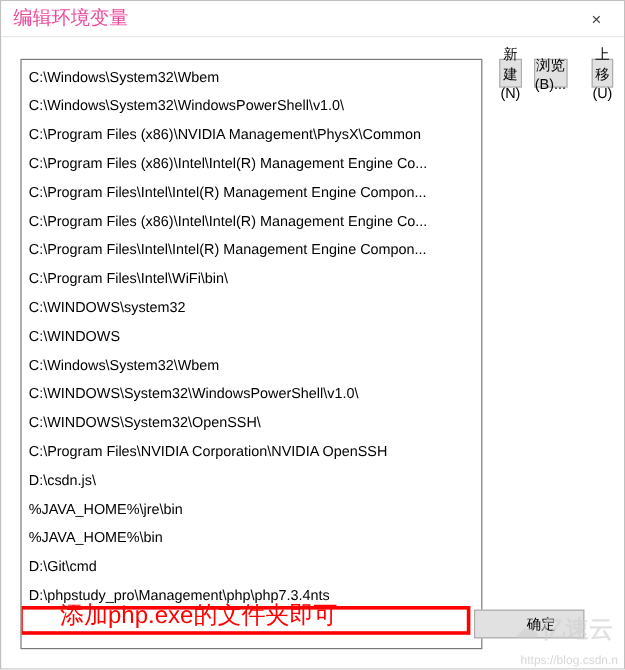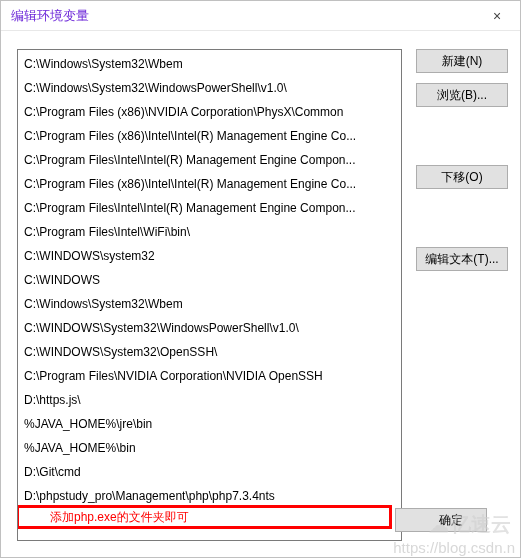--- a/index.html
+++ b/index.html
@@ -22,21 +22,21 @@
   }
   .titlebar {
     height: 30px;
     display: flex;
     align-items: center;
     justify-content: space-between;
     padding: 0 8px 0 10px;
     background: #ffffff;
     border-bottom: 1px solid #e8e8e8;
   }
-  .titlebar-title { font-size: 13px; color: #6d28d9; }
+  .titlebar-title { font-size: 16px; color: #ec4899; }
   .close-btn {
     width: 30px; height: 24px;
     display: flex; align-items: center; justify-content: center;
     font-size: 14px; color: #444;
   }
   .content {
     flex: 1;
     display: flex;
     padding: 18px 12px 16px 16px;
     gap: 14px;
@@ -59,21 +59,21 @@
     line-height: 1.5;
   }
   .highlight-box {
     position: absolute;
     border: 3px solid #ff0000;
     pointer-events: none;
   }
   .button-col {
     width: 92px;
     display: flex;
-    flex-direction: column;
+    flex-direction: row;
     gap: 10px;
   }
   .btn {
     height: 24px;
     border: 1px solid #adadad;
     background: #e1e1e1;
     font-size: 12px;
     color: #000;
     cursor: pointer;
     text-align: center;
@@ -83,29 +83,29 @@
   }
   .spacer { height: 38px; }
   .footer {
     position: absolute;
     bottom: 26px; right: 34px;
   }
   .footer .btn { width: 92px; padding-left: 20px; }
   .annotation {
     position: absolute;
     color: #ff0000;
-    font-size: 12px;
+    font-size: 20px;
     left: 50px;
     bottom: 32px;
     font-weight: 400;
   }
   .watermark {
     position: absolute;
     right: 6px; bottom: 2px;
-    font-size: 15px;
+    font-size: 10px;
     color: #d8d8d8;
   }
   .yun-logo {
     position: absolute;
     right: 10px; bottom: 20px;
     color: #d0d0d0;
     font-size: 20px;
     font-weight: bold;
     display:flex; align-items:center; gap:2px;
     opacity:0.6;
@@ -117,44 +117,45 @@
 <div class="window">
   <div class="titlebar">
     <span class="titlebar-title">编辑环境变量</span>
     <div class="close-btn">×</div>
   </div>
 
   <div class="content">
     <div class="listbox">
       <div class="list-item">C:\Windows\System32\Wbem</div>
       <div class="list-item">C:\Windows\System32\WindowsPowerShell\v1.0\</div>
-      <div class="list-item">C:\Program Files (x86)\NVIDIA Corporation\PhysX\Common</div>
+      <div class="list-item">C:\Program Files (x86)\NVIDIA Management\PhysX\Common</div>
       <div class="list-item">C:\Program Files (x86)\Intel\Intel(R) Management Engine Co...</div>
       <div class="list-item">C:\Program Files\Intel\Intel(R) Management Engine Compon...</div>
       <div class="list-item">C:\Program Files (x86)\Intel\Intel(R) Management Engine Co...</div>
       <div class="list-item">C:\Program Files\Intel\Intel(R) Management Engine Compon...</div>
       <div class="list-item">C:\Program Files\Intel\WiFi\bin\</div>
       <div class="list-item">C:\WINDOWS\system32</div>
       <div class="list-item">C:\WINDOWS</div>
       <div class="list-item">C:\Windows\System32\Wbem</div>
       <div class="list-item">C:\WINDOWS\System32\WindowsPowerShell\v1.0\</div>
       <div class="list-item">C:\WINDOWS\System32\OpenSSH\</div>
       <div class="list-item">C:\Program Files\NVIDIA Corporation\NVIDIA OpenSSH</div>
-      <div class="list-item">D:\https.js\</div>
+      <div class="list-item">D:\csdn.js\</div>
       <div class="list-item">%JAVA_HOME%\jre\bin</div>
       <div class="list-item">%JAVA_HOME%\bin</div>
       <div class="list-item">D:\Git\cmd</div>
       <div class="list-item">D:\phpstudy_pro\Management\php\php7.3.4nts</div>
       <div class="highlight-box" style="left:-2px; bottom:11px; width:376px; height:24px;"></div>
     </div>
 
     <div class="button-col">
       <button class="btn">新建(N)</button>
       <button class="btn">浏览(B)...</button>
       <div class="spacer"></div>
+      <button class="btn">上移(U)</button>
       <button class="btn">下移(O)</button>
       <div class="spacer"></div>
       <button class="btn">编辑文本(T)...</button>
     </div>
   </div>
 
   <div class="footer">
     <button class="btn">确定</button>
   </div>
 

